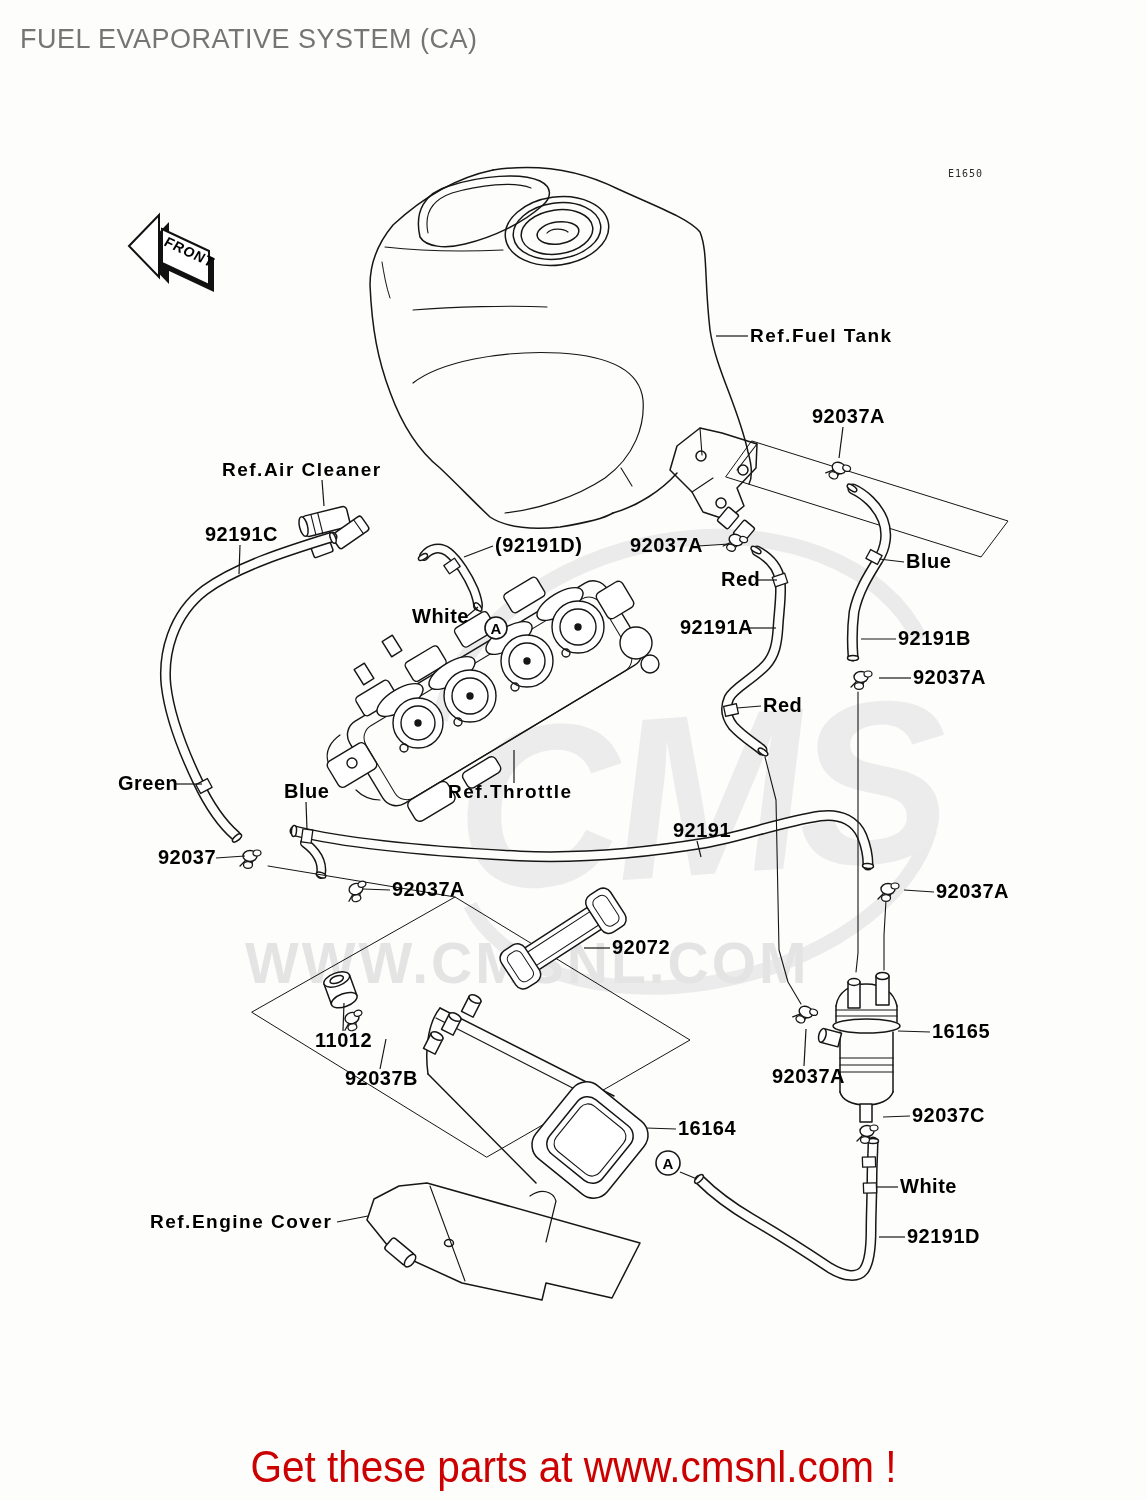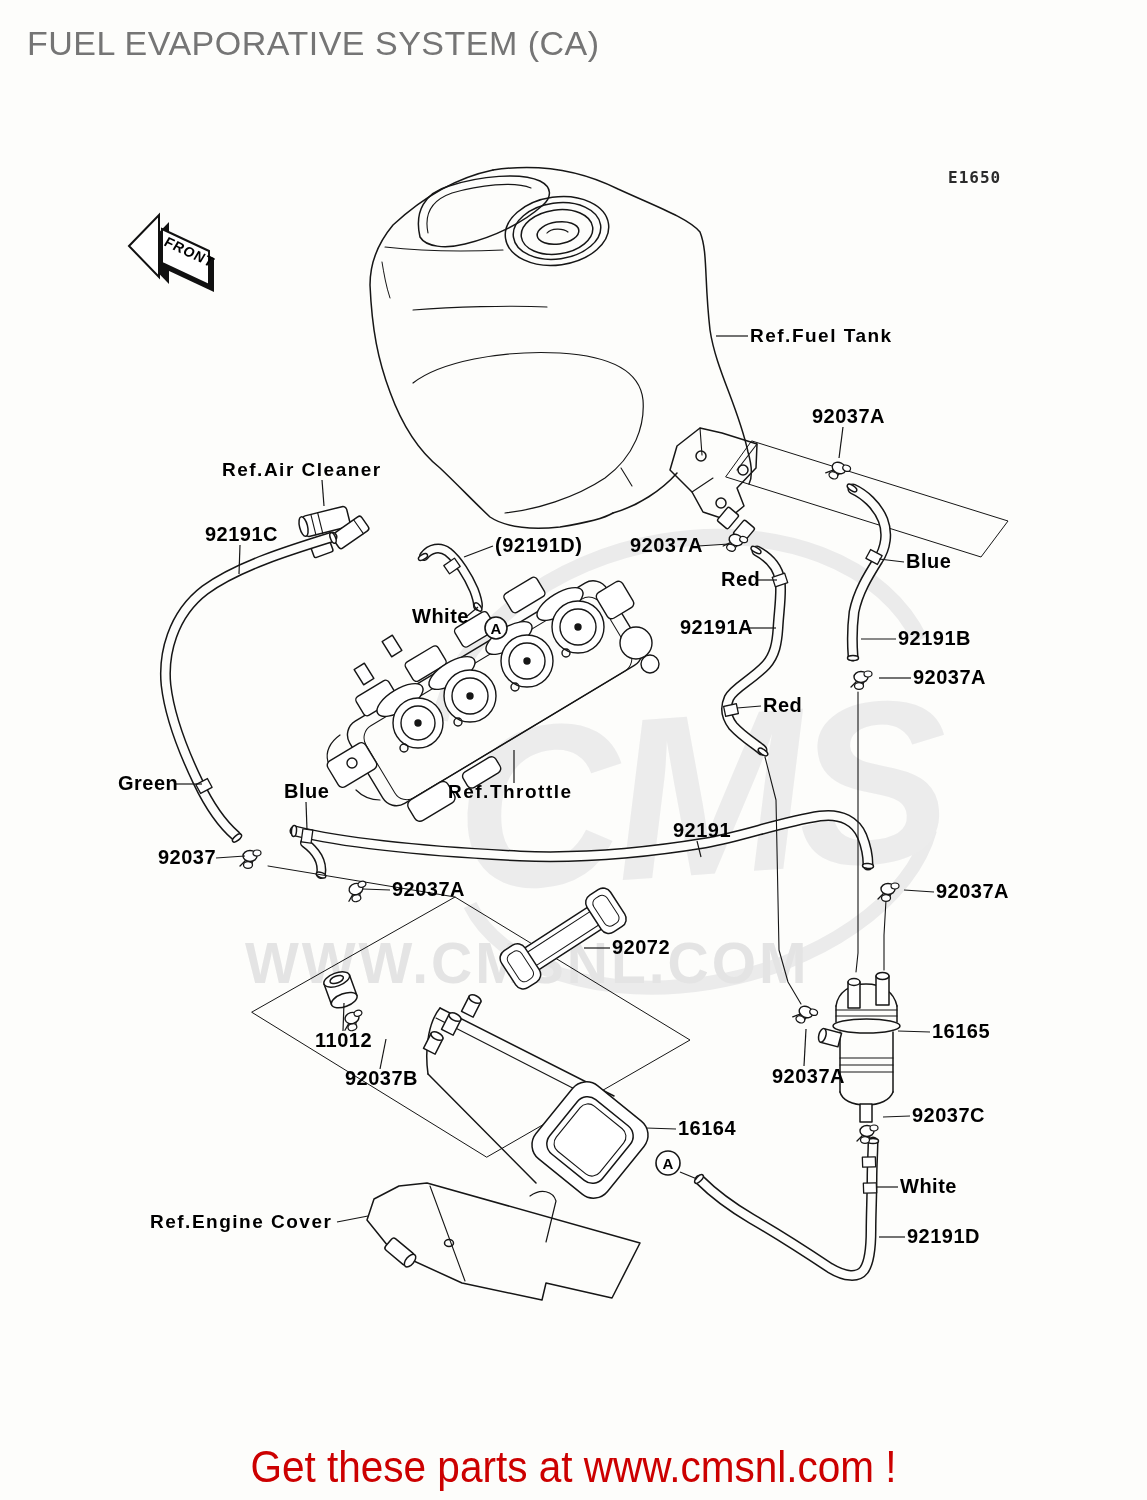--- a/index.html
+++ b/index.html
@@ -1,20 +1,20 @@
 <!DOCTYPE html>
 <html><head>
 <meta charset="utf-8">
 <style>
   html,body{margin:0;padding:0;background:#ffffff;}
   #stage{position:relative;width:1147px;height:1500px;background:#fdfdfb;overflow:hidden;
          font-family:"Liberation Sans", sans-serif;}
-  .title{position:absolute;left:20px;top:24px;font-size:34px;letter-spacing:.5px;color:#757575;margin-left:7px;}
+  .title{position:absolute;left:20px;top:24px;font-size:27px;letter-spacing:.5px;color:#757575;}
   .ecode{position:absolute;left:948px;top:168px;font-family:"DejaVu Sans Mono",monospace;
-         font-weight:bold;font-size:16px;color:#2b2b2b;letter-spacing:1px;}
+         font-weight:normal;font-size:10px;color:#2b2b2b;letter-spacing:1px;}
   .banner{position:absolute;left:0;top:1441px;width:100%;text-align:center;
           font-size:45px;font-weight:400;transform:scaleX(.9);color:#cc0000;}
   svg text.part{font-family:"Liberation Sans",sans-serif;font-weight:bold;font-size:20px;letter-spacing:.5px;fill:#000;}
   svg text.ref{font-family:"Liberation Sans",sans-serif;font-weight:bold;font-size:19px;letter-spacing:1.5px;fill:#000;}
   svg text.callout{font-family:"Liberation Sans",sans-serif;font-weight:bold;font-size:15px;fill:#000;}
   svg .wmtext{font-family:"Liberation Sans",sans-serif;font-weight:bold;}
   svg .front-text{font-family:"Liberation Sans",sans-serif;font-weight:bold;font-size:14px;fill:#000;letter-spacing:1px;}
 </style>
 </head>
 <body>

